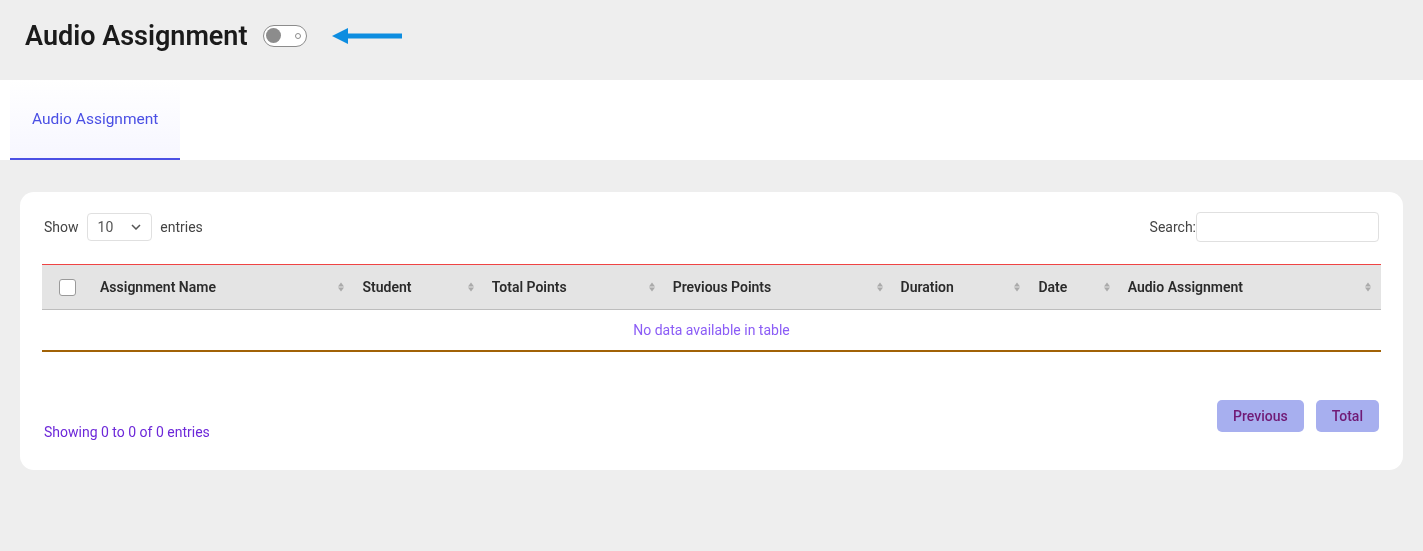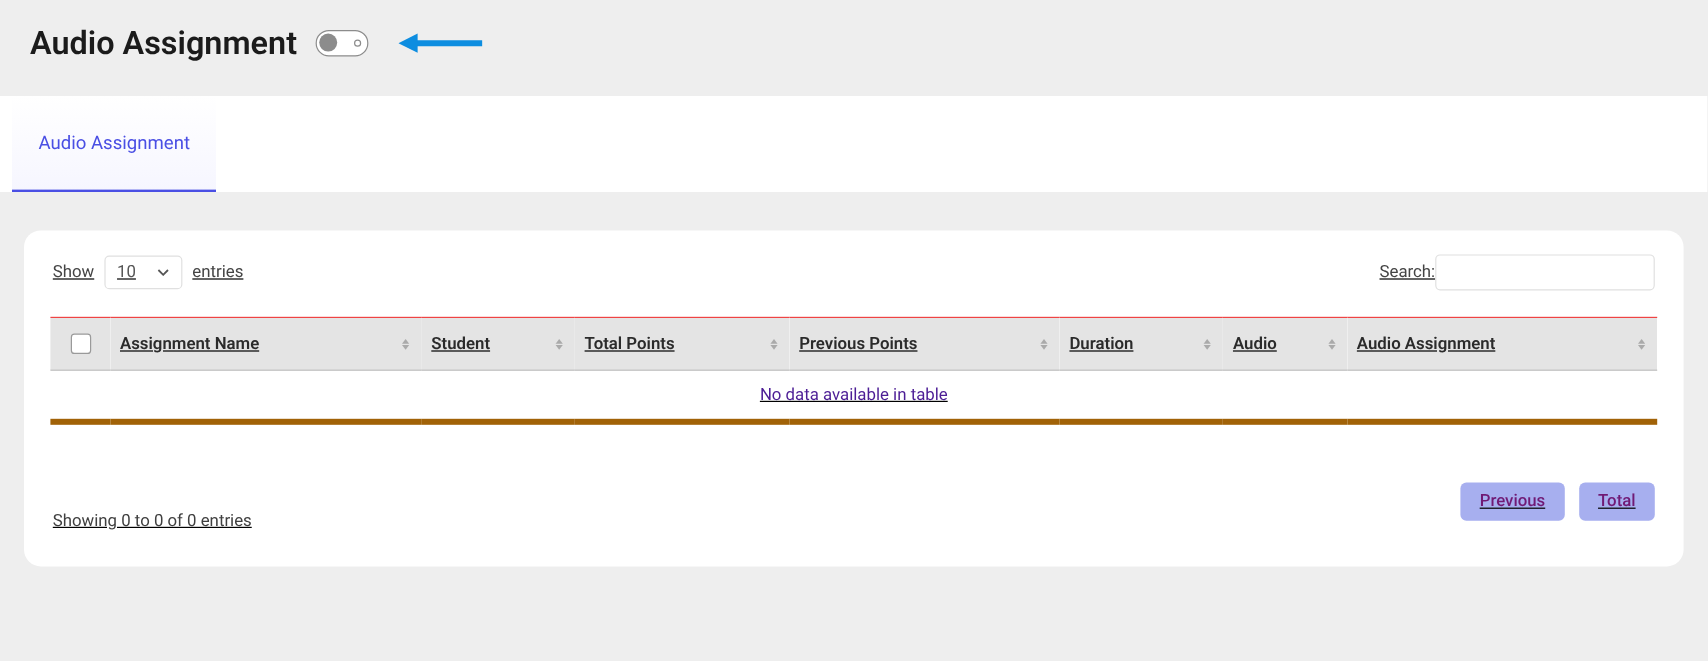--- a/index.html
+++ b/index.html
@@ -78,21 +78,20 @@
     .tab.active {
       color: #4a4fe4;
       border-bottom: 2px solid #4a4fe4;
       background: linear-gradient(to bottom, #ffffff, #f6f6ff);
     }
     .card {
       background: #fff;
       margin: 32px 20px 20px 20px;
       border-radius: 14px;
       padding: 20px 22px 30px 22px;
-      text-decoration: underline;
     }
     .controls-row {
       display: flex;
       justify-content: space-between;
       align-items: center;
       margin-bottom: 22px;
       padding: 0 2px;
     }
     .show-entries {
       display: flex;
@@ -174,33 +173,33 @@
       height: 0;
       border-left: 3.5px solid transparent;
       border-right: 3.5px solid transparent;
     }
     .sort-up { border-bottom: 4px solid #aaa; }
     .sort-down { border-top: 4px solid #aaa; }
     table.data-table tbody td.empty-row {
       text-align: center;
       padding: 12px;
       font-size: 14px;
-      color: #4c1d95;
-      border-bottom: 5px solid #a16207;
+      color: #8b5cf6;
+      border-bottom: 2px solid #a16207;
     }
     .footer-row {
       display: flex;
       justify-content: space-between;
       align-items: center;
       margin-top: 40px;
       padding: 0 2px;
     }
     .info-text {
       font-size: 14px;
-      color: #404040;
+      color: #6d28d9;
       margin-top: 32px;
     }
     .pager {
       display: flex;
       gap: 12px;
     }
     .pager-btn {
       background: #a7afef;
       color: #701a75;
       font-size: 14px;
@@ -286,21 +285,21 @@
             </span>
         </th>
         <th>
           <span>Duration</span>
           <span class="sort-icons">
               <span class="sort-up"></span>
               <span class="sort-down"></span>
             </span>
         </th>
         <th>
-          <span>Audio</span>
+          <span>Date</span>
           <span class="sort-icons">
               <span class="sort-up"></span>
               <span class="sort-down"></span>
             </span>
         </th>
         <th>
           <span>Audio Assignment</span>
           <span class="sort-icons">
               <span class="sort-up"></span>
               <span class="sort-down"></span>

